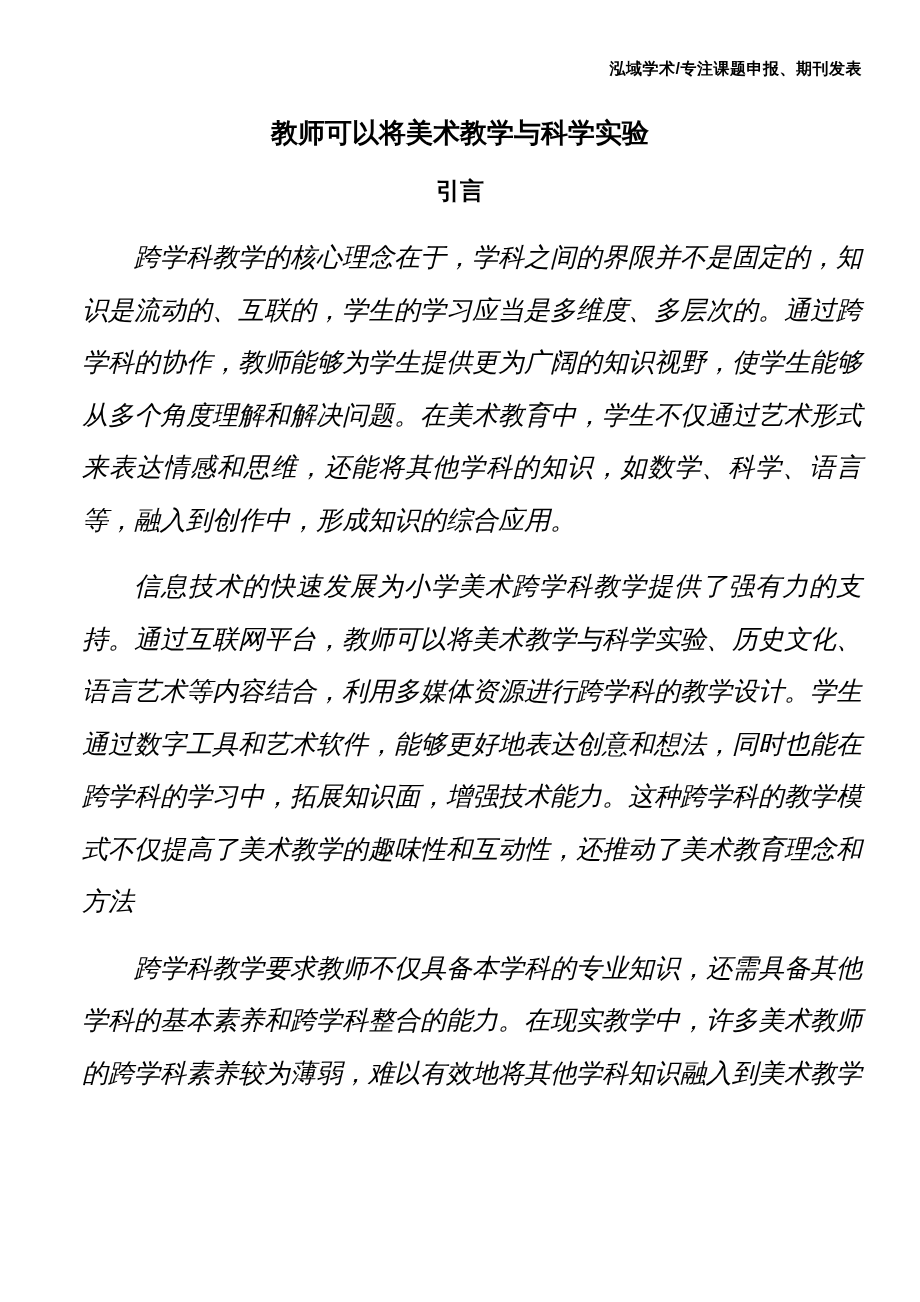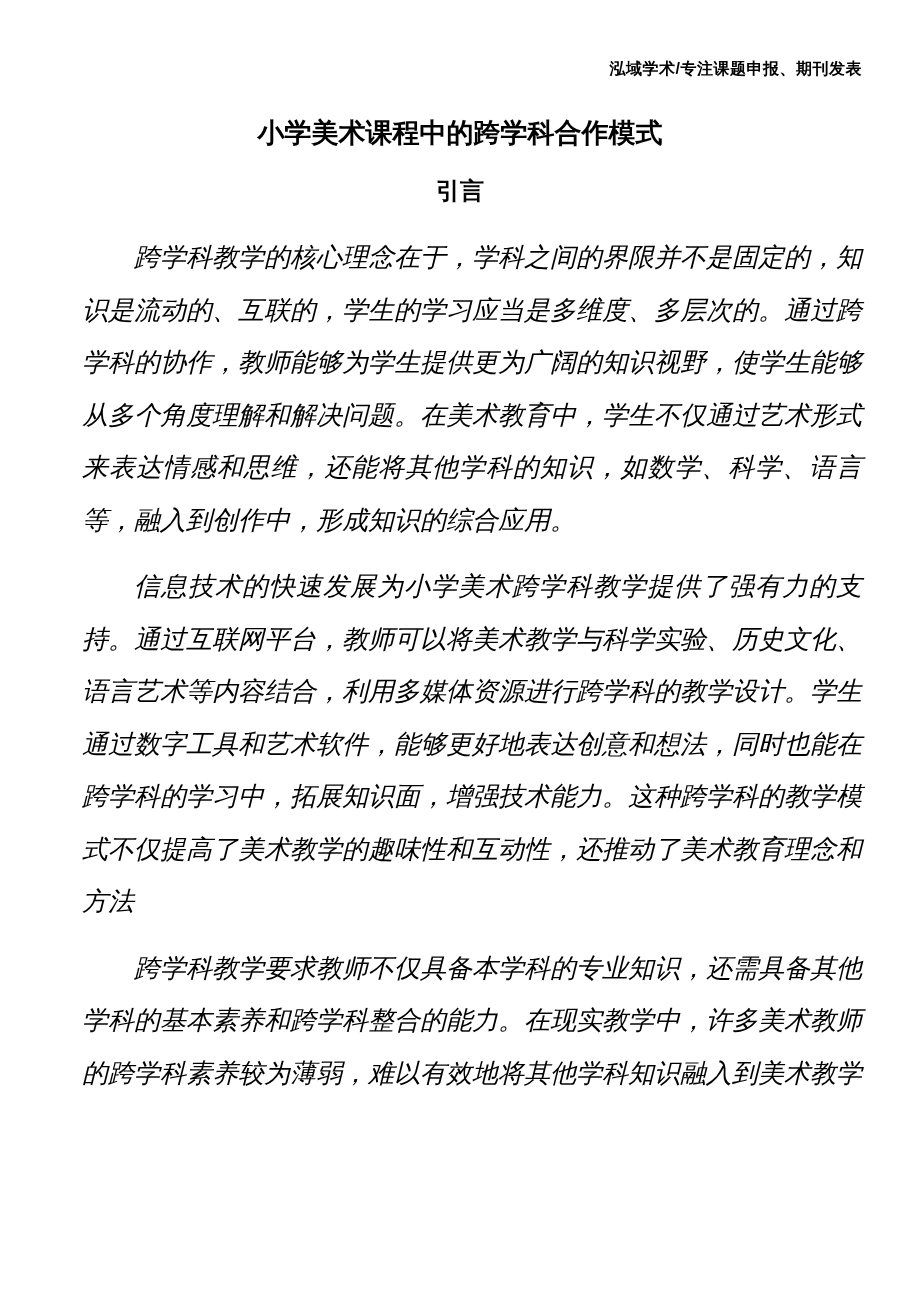--- a/index.html
+++ b/index.html
@@ -83,21 +83,21 @@
     color: #000000;
   }
 </style>
 </head>
 <body>
 
 <div class="page">
 
   <div class="doc-header">泓域学术/专注课题申报、期刊发表</div>
 
-  <h1 class="doc-title">小学美术课程中的跨学科合作模式</h1>
+  <h1 class="doc-title">教师可以将美术教学与科学实验</h1>
 
   <h2 class="section-heading">引言</h2>
 
   <div class="doc-body">
     <p>跨学科教学的核心理念在于，学科之间的界限并不是固定的，知识是流动的、互联的，学生的学习应当是多维度、多层次的。通过跨学科的协作，教师能够为学生提供更为广阔的知识视野，使学生能够从多个角度理解和解决问题。在美术教育中，学生不仅通过艺术形式来表达情感和思维，还能将其他学科的知识，如数学、科学、语言等，融入到创作中，形成知识的综合应用。</p>
     <p>信息技术的快速发展为小学美术跨学科教学提供了强有力的支持。通过互联网平台，教师可以将美术教学与科学实验、历史文化、语言艺术等内容结合，利用多媒体资源进行跨学科的教学设计。学生通过数字工具和艺术软件，能够更好地表达创意和想法，同时也能在跨学科的学习中，拓展知识面，增强技术能力。这种跨学科的教学模式不仅提高了美术教学的趣味性和互动性，还推动了美术教育理念和方法</p>
     <p>跨学科教学要求教师不仅具备本学科的专业知识，还需具备其他学科的基本素养和跨学科整合的能力。在现实教学中，许多美术教师的跨学科素养较为薄弱，难以有效地将其他学科知识融入到美术教学中。为此，教师的专业发展尤为重要。通过开展跨学科的培训和学习，提升教师在多个学科领域的教学能力，有助于实现跨学科教学目标。</p>
   </div>
 
   <div class="page-footer">1 / 25</div>

